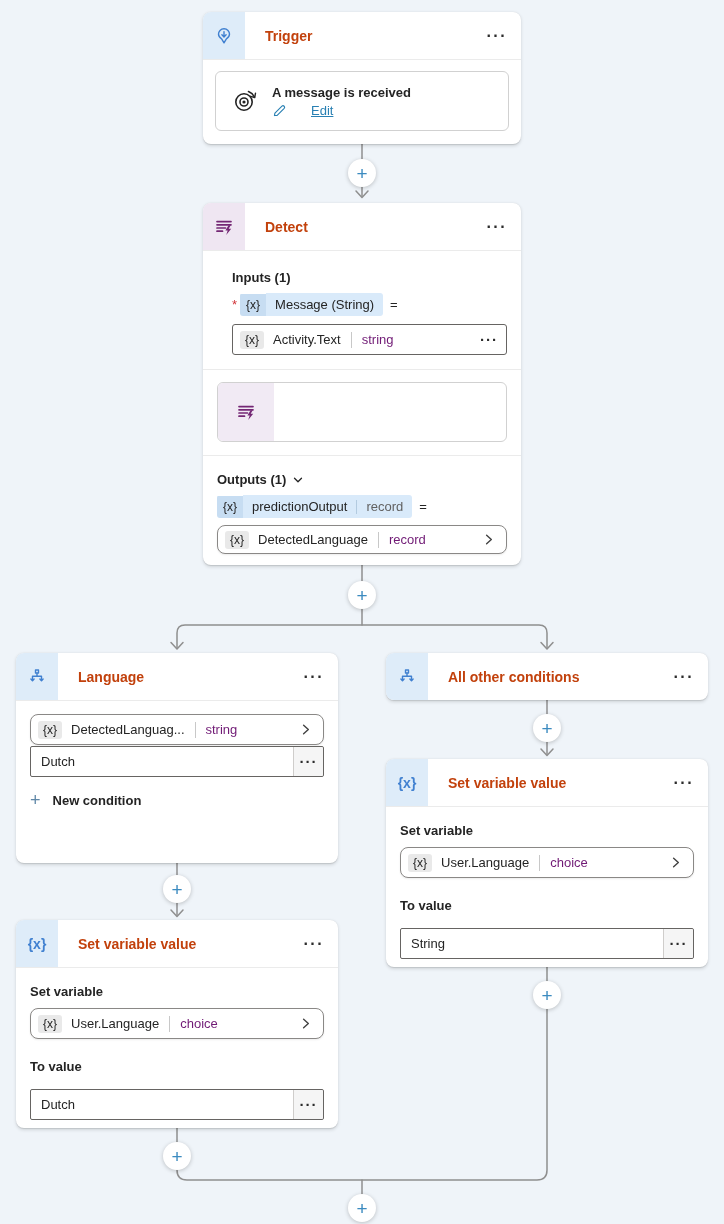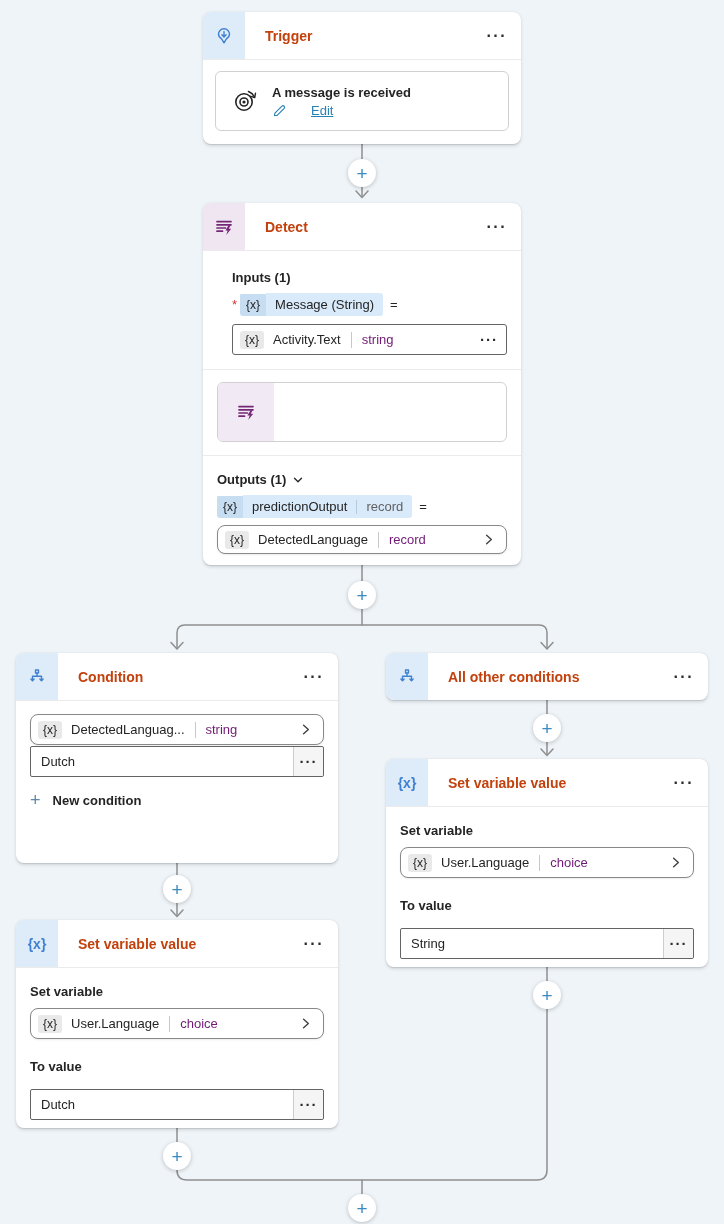--- a/index.html
+++ b/index.html
@@ -216,21 +216,21 @@
 
   <div class="node" style="left:16px;top:653px;width:322px;height:210px;">
     <div class="node-header divided">
       <div class="icon-block blue-block">
         <svg width="20" height="20" viewBox="0 0 20 20" fill="none" stroke="#4080d0" stroke-width="1.4" stroke-linecap="round" stroke-linejoin="round">
           <rect x="8.5" y="3" width="3" height="3" fill="#deecf9"></rect>
           <path d="M10 6.2 V9.2 M5.5 9.2 H14.5 M5.5 9.2 V13.2 M14.5 9.2 V13.2"></path>
           <path d="M3.9 12 L5.5 13.8 L7.1 12 M12.9 12 L14.5 13.8 L16.1 12"></path>
         </svg>
       </div>
-      <span class="hdr-title">Condition</span>
+      <span class="hdr-title">Language</span>
       <span class="more-btn">···</span>
     </div>
     <div class="body-pad" style="padding-top:13px;">
       <div class="field nav">
         <span class="chip">{x}</span>
         <span class="ftext">DetectedLanguag...</span>
         <span class="vdiv"></span>
         <span class="ftype">string</span>
         <span class="chev-right">
           <svg width="17" height="17" viewBox="0 0 18 18" fill="none" stroke="#424242" stroke-width="1.5" stroke-linecap="round" stroke-linejoin="round">

